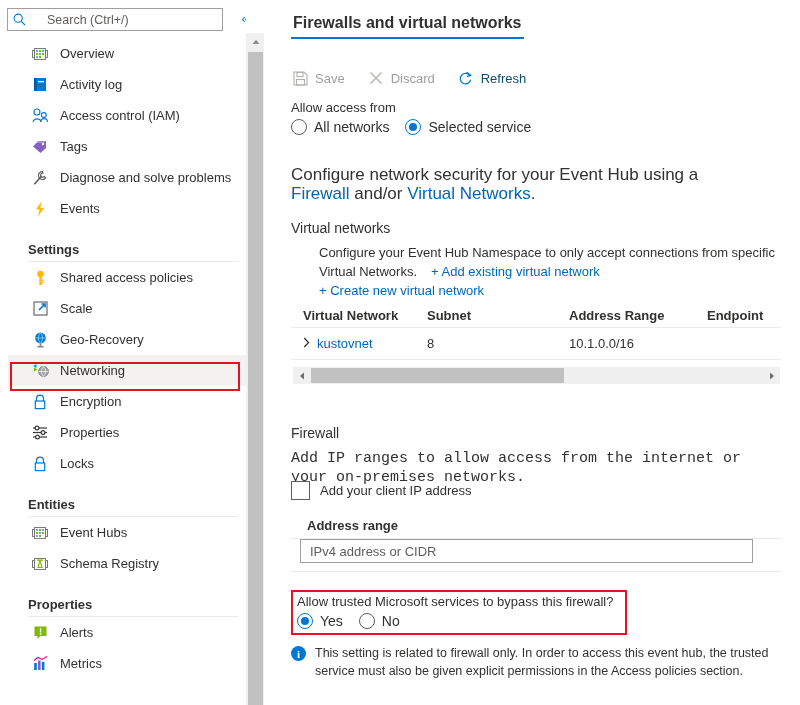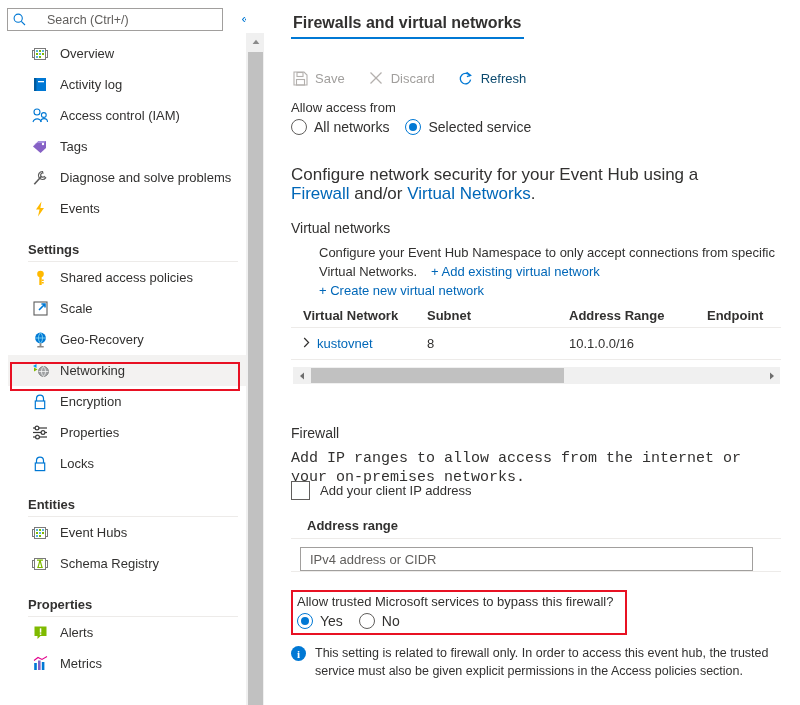--- a/index.html
+++ b/index.html
@@ -292,21 +292,21 @@
     height: 27px;
     display: flex; align-items: center;
     padding-left: 16px;
     border-bottom: 1px solid #edebe9;
   }
   #addr-table .ahead .th {
     font-size: 13px; font-weight: bold; color: #323130;
   }
   #addr-table .arow {
     height: 33px;
-    display: flex; align-items: flex-end;
+    display: flex; align-items: flex-start;
     padding-left: 9px;
     border-bottom: 1px solid #edebe9;
   }
   #addr-input {
     width: 453px; height: 24px;
     border: 1px solid #a19f9d;
     background: #fff;
     font-family: "Liberation Sans", sans-serif;
     font-size: 13px;
     color: #323130;

